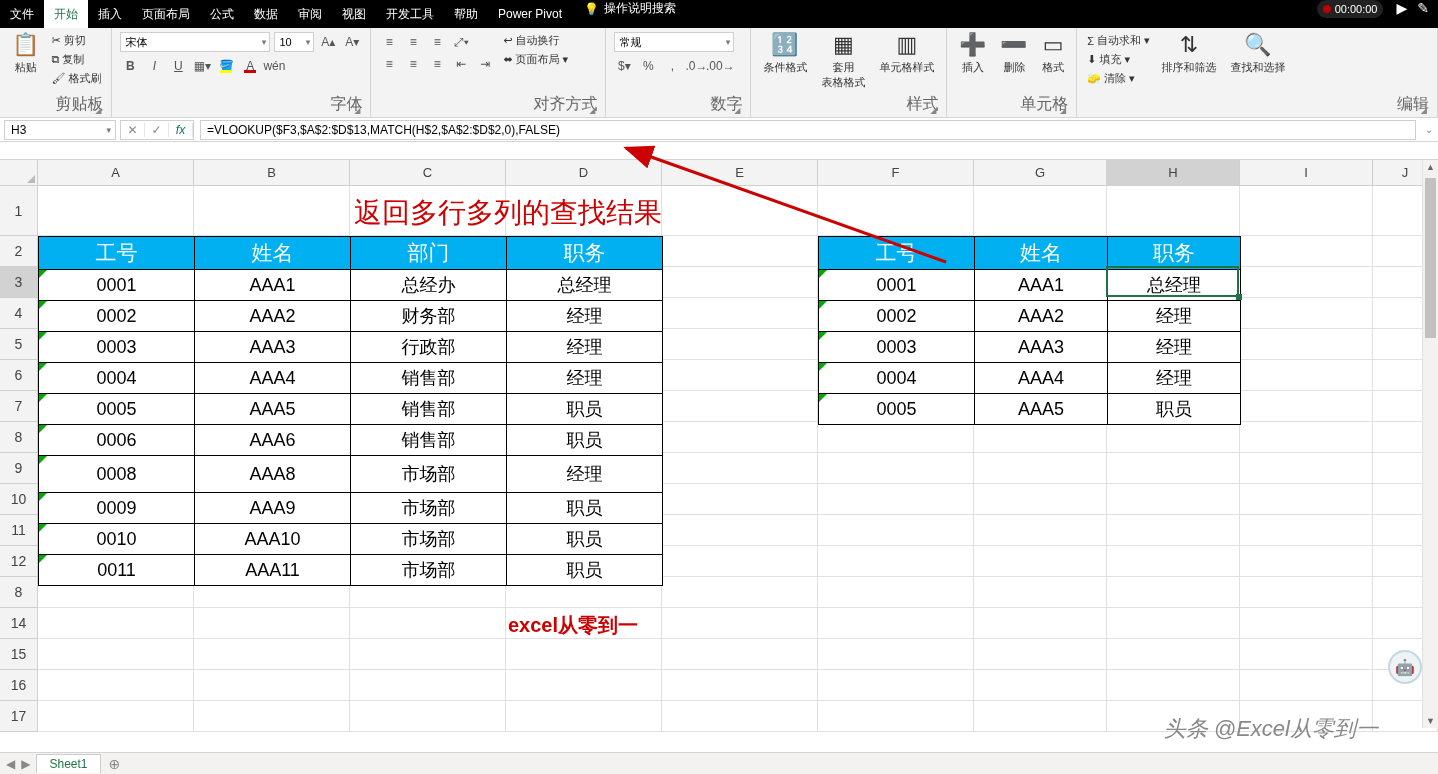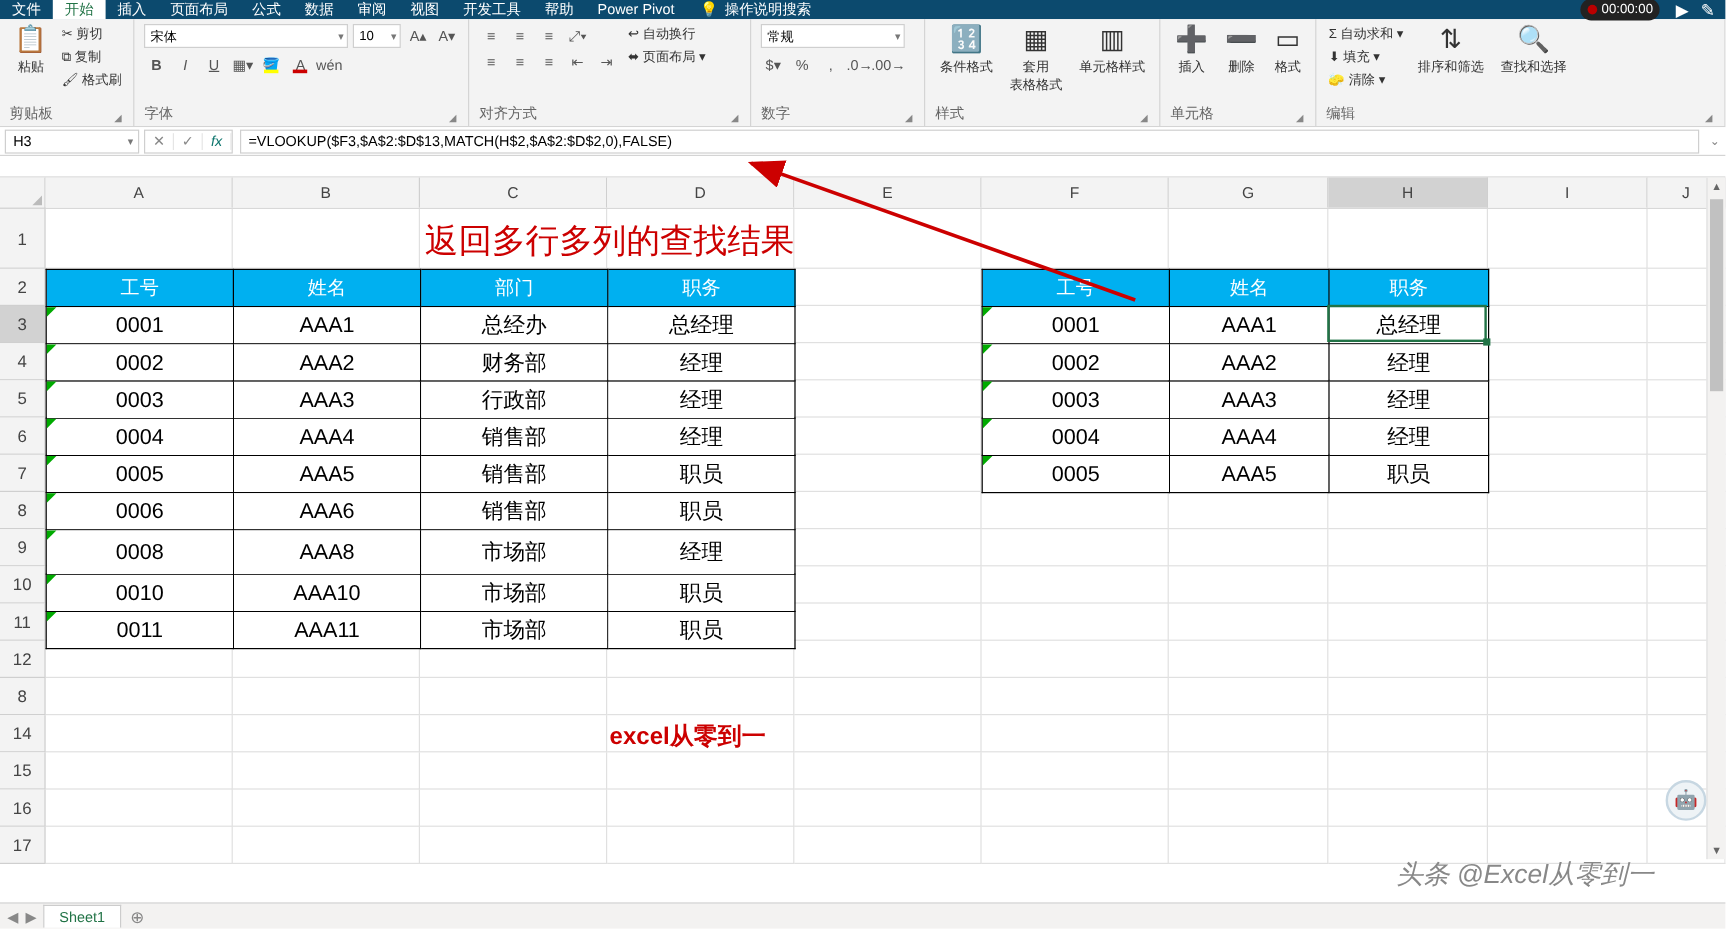--- a/index.html
+++ b/index.html
@@ -1,31 +1,31 @@
 <!DOCTYPE html>
 <html><head>
 <meta charset="utf-8">
 <style>
   * { box-sizing: border-box; margin: 0; padding: 0; font-family: "Microsoft YaHei", SimSun, Arial, sans-serif; }
   body { background:#fff; width:1438px; height:774px; overflow:hidden; position:relative; }
   
-  .tabs { display:flex; height:16px; background:#0c4a6e; color:#fff; font-size:12px; align-items:center; }
+  .tabs { display:flex; height:28px; background:#000000; color:#fff; font-size:12px; align-items:flex-start; }
   .tab { padding:0 10px; height:100%; display:flex; align-items:center; cursor:pointer; white-space:nowrap;}
   .tab.active { background:#fff; color:#217346; }
   .tell-me { display:flex; align-items:center; padding-left:12px; }
   .tell-me .bulb { margin-right:5px; }
   .tabs-spacer{flex:1;}
   .rec-bar{display:flex;align-items:center;background:#222;color:#fff;border-radius:10px;padding:0 6px;height:18px;font-size:11px;margin-right:4px;}
   .rec-dot{width:8px;height:8px;border-radius:50%;background:#b00;margin-right:4px;}
   .rec-controls span{margin:0 3px;font-size:14px;}
   
   .ribbon { display:flex; background:#f3f3f3; border-bottom:1px solid #d4d4d4; height:90px; }
   .group { border-right:1px solid #d4d4d4; padding:2px 8px 0 8px; display:flex; flex-direction:column; justify-content:space-between;}
   .group-body{flex:1; display:flex; align-items:flex-start; gap:6px; padding-top:2px;}
-  .group-label{ text-align:left; font-size:12px; color:#666; padding:2px 0 2px 0; position:relative;}
+  .group-label{ text-align:right; font-size:16px; color:#666; padding:2px 0 2px 0; position:relative;}
   .group-label::after{content:"◢"; font-size:8px; position:absolute; right:2px; bottom:2px; color:#888;}
   .vstack{display:flex;flex-direction:column;gap:2px;}
   .hstack{display:flex;gap:4px;align-items:center;}
   .btn-small{font-size:11px; color:#333; display:flex; align-items:center; gap:3px; cursor:pointer; padding:1px 2px;}
   .big-btn{display:flex;flex-direction:column;align-items:center;font-size:11px;color:#333;cursor:pointer;padding:0 4px;gap:2px;}
   .big-btn .ico{font-size:22px;}
   .sel{border:1px solid #cfcfcf;background:#fff;height:20px;font-size:11px;padding:0 14px 0 4px;position:relative;display:inline-flex;align-items:center;}
   .sel::after{content:"▾";position:absolute;right:3px;color:#777;font-size:9px;}
   .sq-btn{width:20px;height:20px;border:1px solid transparent;display:flex;align-items:center;justify-content:center;font-size:12px;color:#555;cursor:pointer;}
   .font-color{position:relative;}
@@ -49,21 +49,21 @@
   .ch{background:#f3f3f3;border-right:1px solid #cfcfcf;text-align:center;font-size:13px;color:#444;display:flex;align-items:center;justify-content:center;}
   .ch.active{background:#d2d2d2;}
   .row-headers{display:flex;flex-direction:column;}
   .rh{width:38px;background:#f3f3f3;border-right:1px solid #cfcfcf;border-bottom:1px solid #cfcfcf;text-align:center;font-size:14px;color:#444;display:flex;align-items:center;justify-content:center;}
   .rh.active{background:#d2d2d2;}
   .cells{position:relative;}
   .cellrow{display:flex;}
   .cell{border-right:1px solid #e0e0e0;border-bottom:1px solid #e0e0e0;position:relative;}
   
   .data-table{position:absolute;border-collapse:collapse;}
-  .data-table th{background:#00b0f0;color:#fff;font-weight:normal;font-size:16px;border:1px solid #000;text-align:center;padding:2px 12px;}
+  .data-table th{background:#00b0f0;color:#fff;font-weight:normal;font-size:21px;border:1px solid #000;text-align:center;padding:2px 12px;}
   .data-table td{border:1px solid #000;font-size:18px;text-align:center;padding:2px 0;background:#fff;}
   .green-tri::before{content:"";position:absolute;top:0;left:0;border-top:8px solid #0a0;border-right:8px solid transparent;}
   .title-text{position:absolute;font-size:28px;color:#c00;}
   .subtitle-text{position:absolute;font-size:20px;color:#c00;font-weight:bold;}
   .sel-border{position:absolute;border:2px solid #217346;pointer-events:none;}
   .sel-handle{position:absolute;width:6px;height:6px;background:#217346;pointer-events:none;}
   
   .arrow{position:absolute;pointer-events:none;}
   
   .sheet-bar{position:absolute;bottom:0;left:0;right:0;height:22px;background:#f3f2f1;border-top:1px solid #d4d4d4;display:flex;align-items:center;font-size:12px;}
@@ -131,21 +131,21 @@
             <span>格式刷</span>
           </div>
       </div>
     </div>
     <div class="group-label">剪贴板</div>
   </div>
 
   <div class="group" style="min-width:250px;">
     <div class="group-body vstack" style="gap:4px;">
       <div class="hstack">
-        <div class="sel" style="width:170px">宋体</div>
+        <div class="sel" style="width:150px">宋体</div>
         <div class="sel" style="width:40px">10</div>
         <div class="sq-btn">A▴</div>
         <div class="sq-btn">A▾</div>
       </div>
       <div class="hstack">
         <div class="sq-btn">
             <b>B</b>
           </div>
         <div class="sq-btn">
             <i>I</i>
@@ -565,20 +565,26 @@
               <td class="" style="width:156px;height:31px;position:relative">销售部</td>
               <td class="" style="width:156px;height:31px;position:relative">职员</td>
             </tr>
             <tr>
               <td class="green-tri" style="width:156px;height:31px;position:relative">0008</td>
               <td class="" style="width:156px;height:37px;position:relative">AAA8</td>
               <td class="" style="width:156px;height:31px;position:relative">市场部</td>
               <td class="" style="width:156px;height:31px;position:relative">经理</td>
             </tr>
             <tr>
+              <td class="green-tri" style="width:156px;height:31px;position:relative">0009</td>
+              <td class="" style="width:156px;height:31px;position:relative">AAA9</td>
+              <td class="" style="width:156px;height:31px;position:relative">市场部</td>
+              <td class="" style="width:156px;height:31px;position:relative">职员</td>
+            </tr>
+            <tr>
               <td class="green-tri" style="width:156px;height:31px;position:relative">0010</td>
               <td class="" style="width:156px;height:31px;position:relative">AAA10</td>
               <td class="" style="width:156px;height:31px;position:relative">市场部</td>
               <td class="" style="width:156px;height:31px;position:relative">职员</td>
             </tr>
             <tr>
               <td class="green-tri" style="width:156px;height:31px;position:relative">0011</td>
               <td class="" style="width:156px;height:31px;position:relative">AAA11</td>
               <td class="" style="width:156px;height:31px;position:relative">市场部</td>
               <td class="" style="width:156px;height:31px;position:relative">职员</td>

